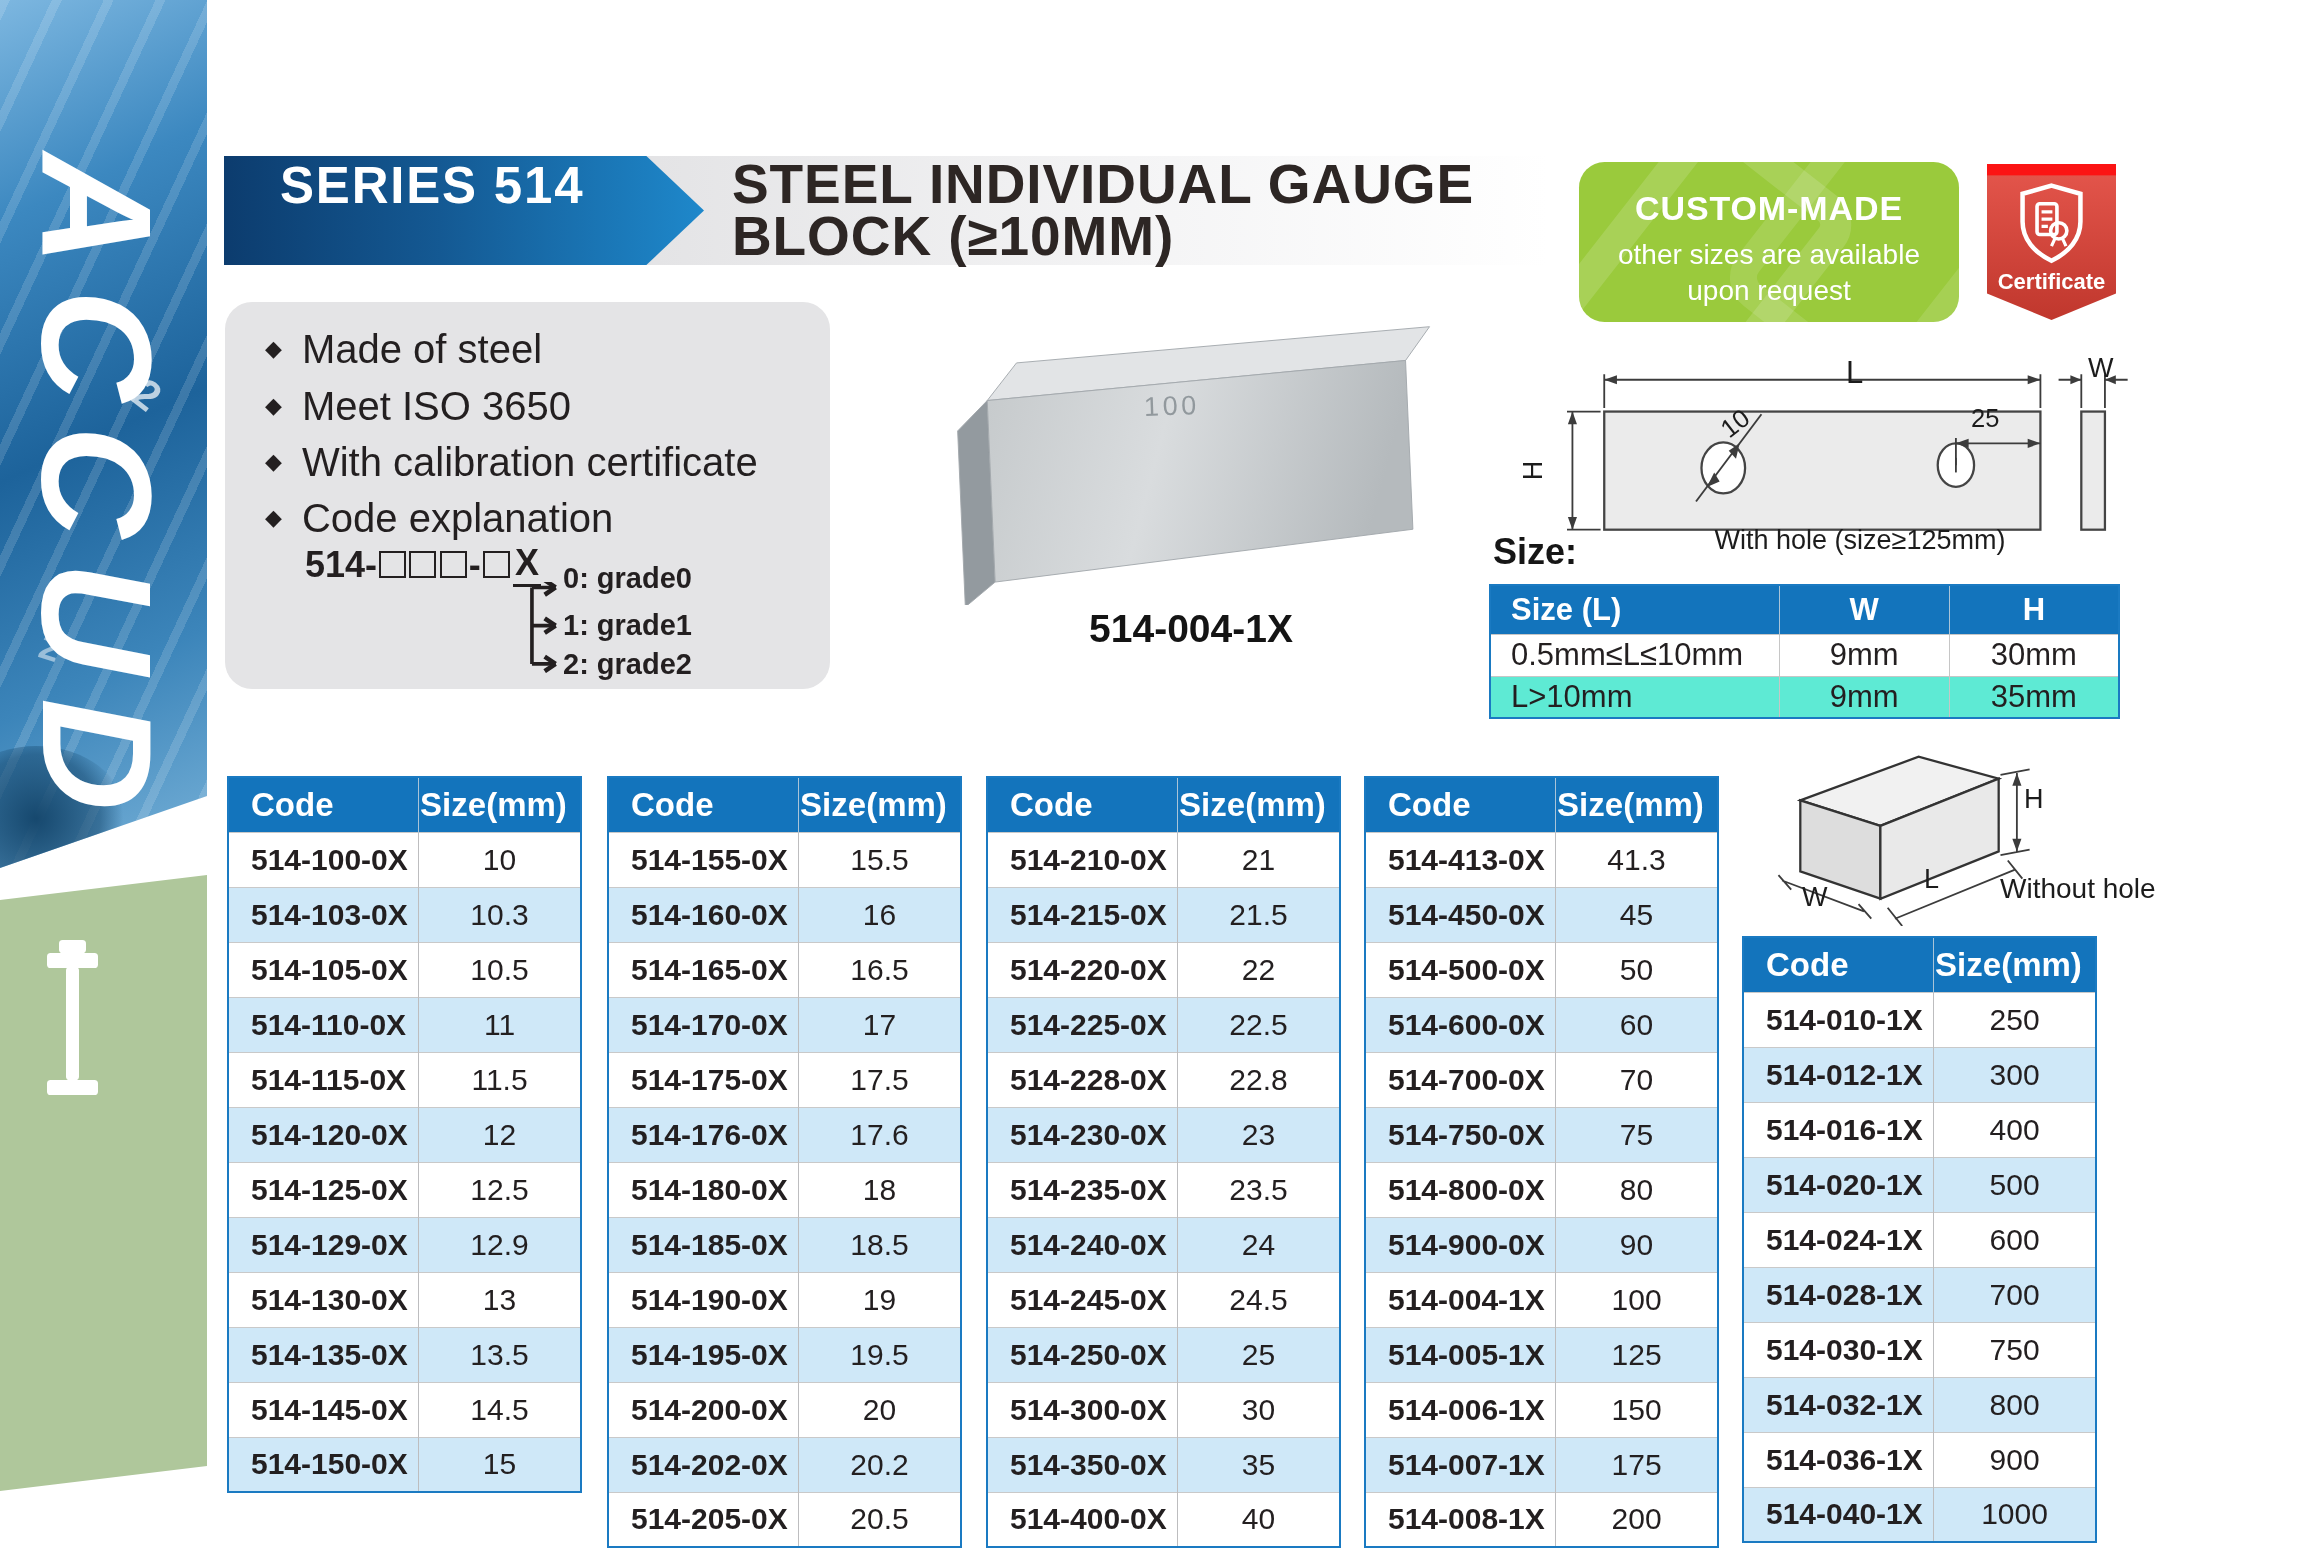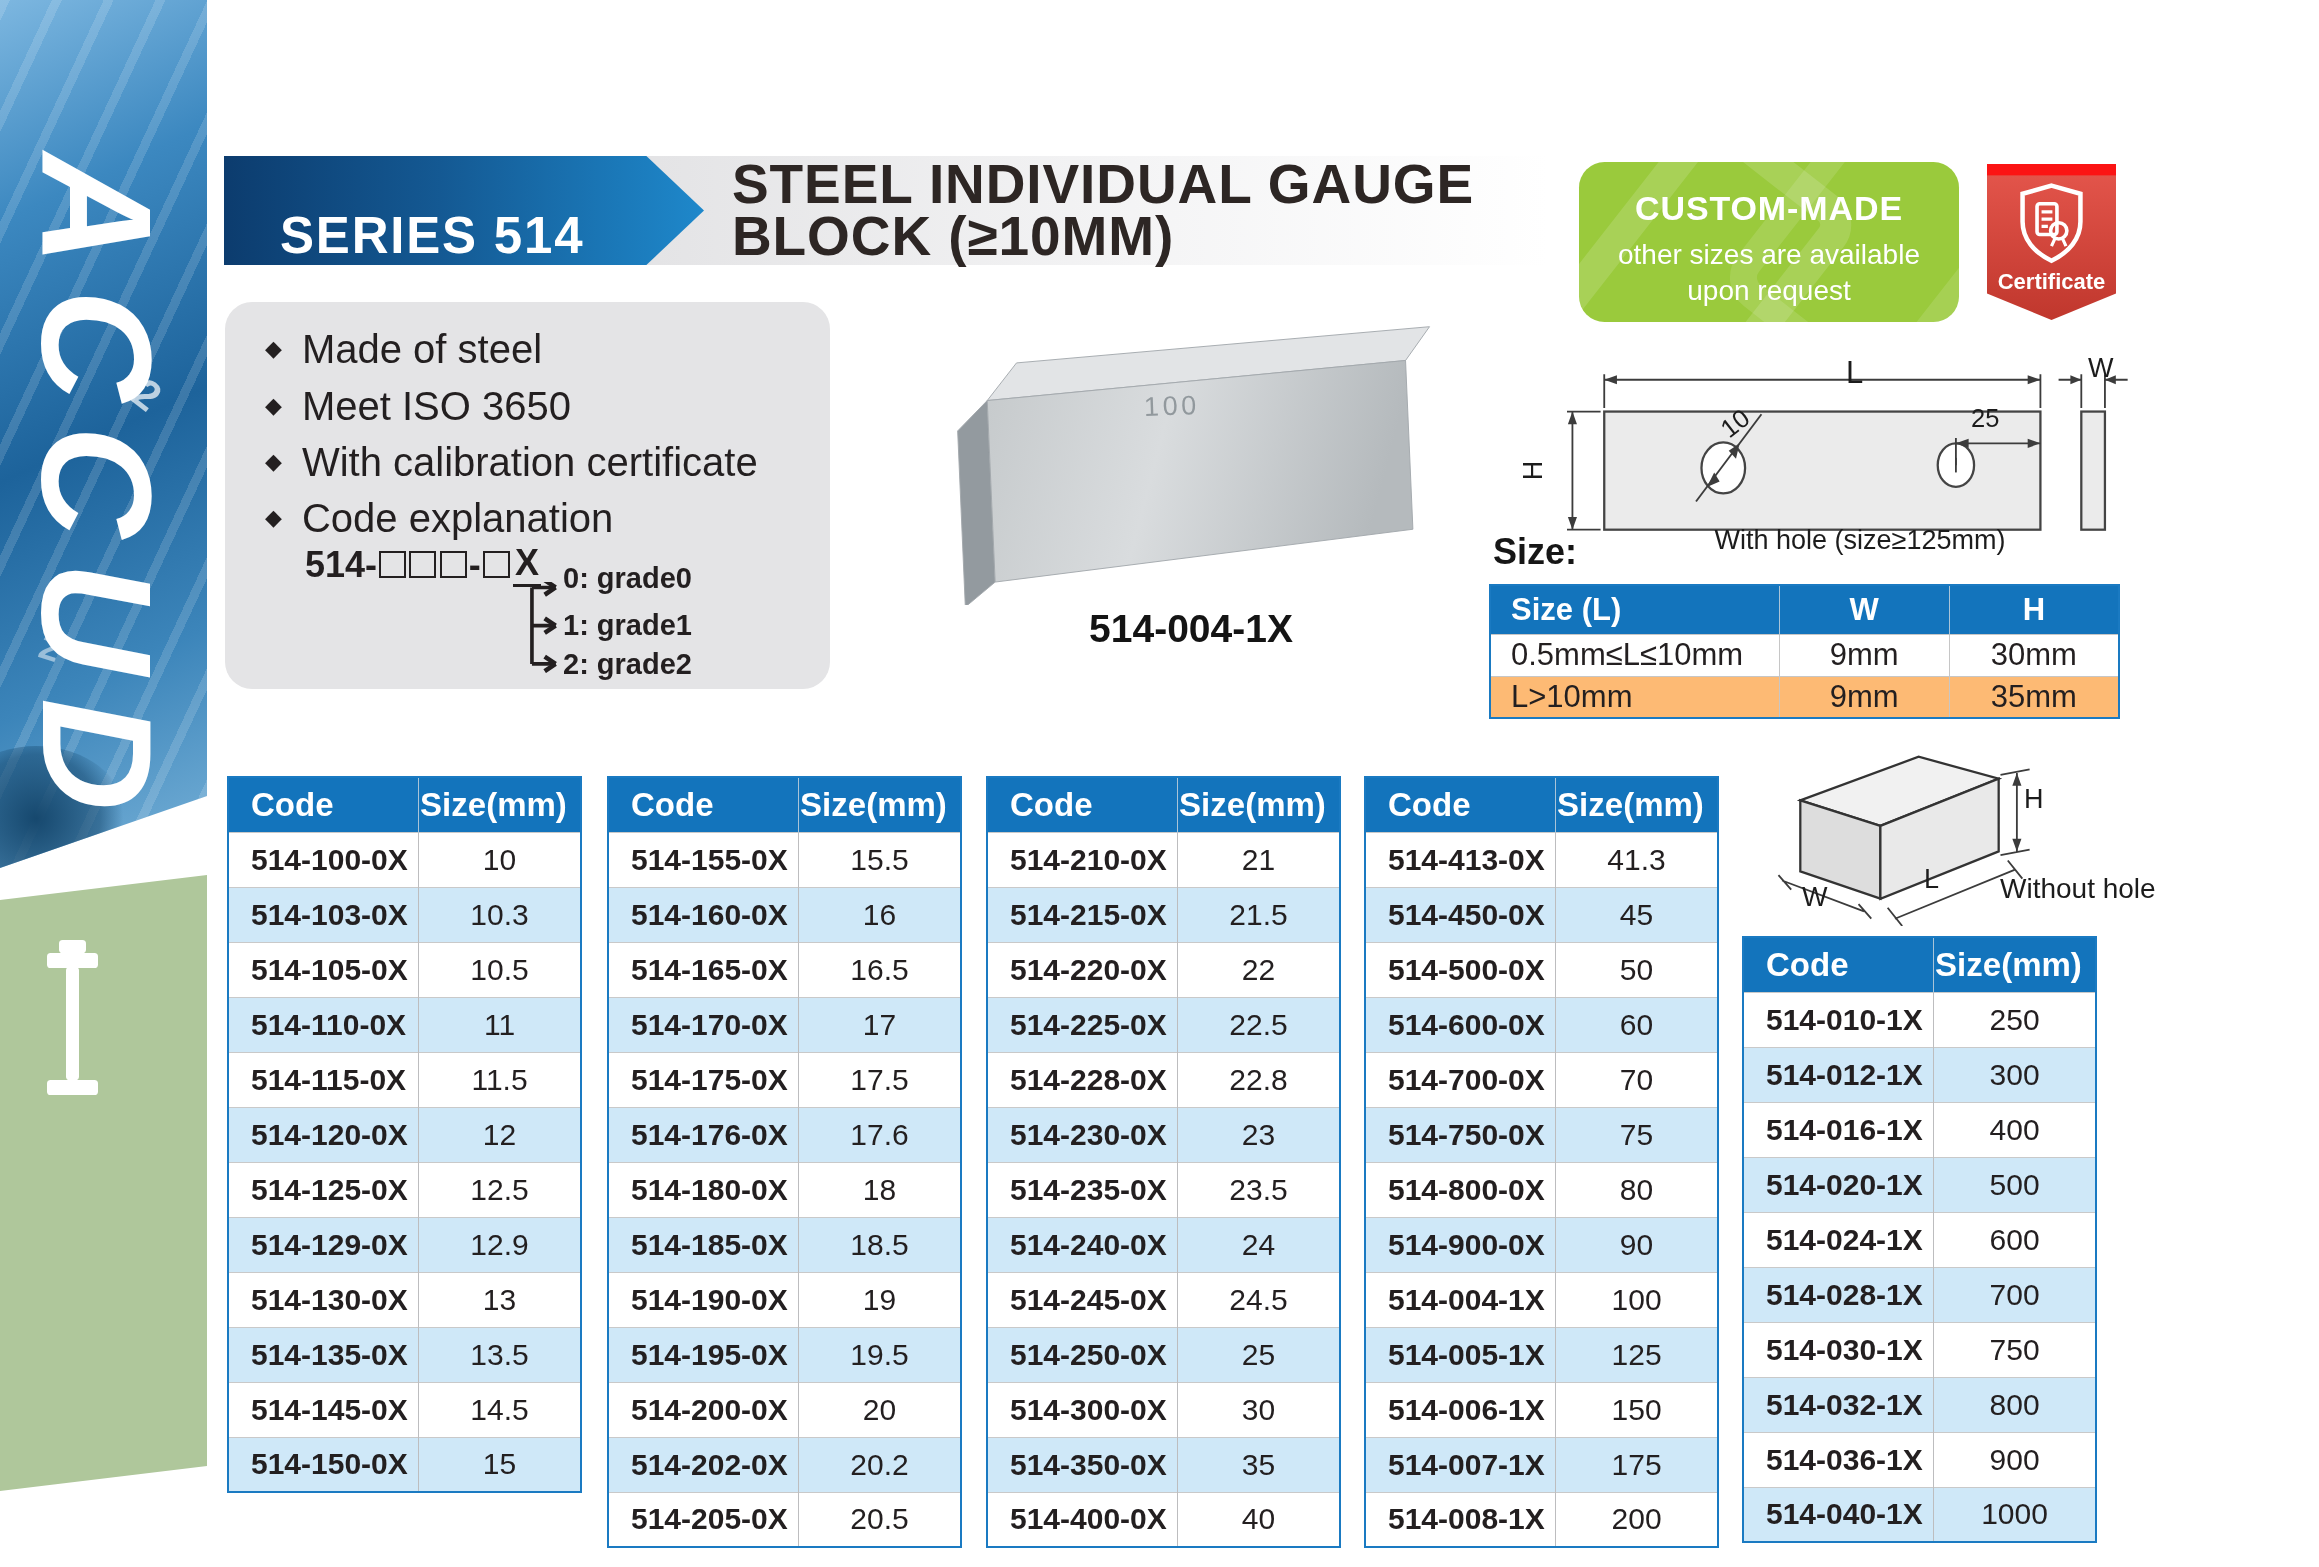--- a/index.html
+++ b/index.html
@@ -31,21 +31,21 @@
   .h-bar2{left:47px;top:1080px;width:51px;height:14.5px;}
 
   
   .title-strip{position:absolute;left:625px;top:156px;width:923px;height:109px;
     background:linear-gradient(90deg,#e3e3e5 0%,#f4f4f5 55%,#ffffff 100%);}
   .title-text{position:absolute;left:107px;top:1.8px;font-size:55px;line-height:52px;font-weight:bold;
     color:#2d2624;letter-spacing:0.9px;}
   .series-banner{position:absolute;left:224px;top:156px;width:480px;height:109px;
     background:linear-gradient(90deg,#0c3c6e 0%,#145993 45%,#1e88cb 100%);
     clip-path:polygon(0 0,88% 0,100% 50%,88% 100%,0 100%);
-    display:flex;align-items:flex-end;}
+    display:flex;align-items:flex-start;}
   .series-banner span{padding-left:56px;font-size:51px;font-weight:bold;color:#fff;letter-spacing:1.8px;}
 
   
   .custom-badge{position:absolute;left:1579px;top:162px;width:380px;height:160px;border-radius:25.5px;
     background:#9aca3c;overflow:hidden;text-align:center;color:#fff;}
   .custom-badge::before{content:'';position:absolute;left:18px;top:-36px;width:136px;height:236px;
     border:31px solid rgba(255,255,255,.14);border-radius:36px;transform:rotate(38deg);}
   .custom-badge::after{content:'';position:absolute;right:-27px;bottom:-55px;width:155px;height:218px;
     border:27px solid rgba(255,255,255,.12);border-radius:36px;transform:rotate(38deg);}
   .cb-title{position:relative;margin-top:27px;font-size:34px;font-weight:bold;letter-spacing:0.9px;}
@@ -98,21 +98,21 @@
   table{border-collapse:collapse;background:#fff;}
   .stable{position:absolute;left:1489px;top:584px;width:631px;table-layout:fixed;}
   .stable th{background:#1374bc;color:#fff;height:49px;font-size:31px;font-weight:bold;text-align:center;
     border-right:1.8px solid #a9c4d8;}
   .stable th:first-child{text-align:left;padding-left:20px;width:46%;}
   .stable th:last-child{border-right:none;}
   .stable td{height:42px;font-size:31px;text-align:center;border-top:1.8px solid #c6c6c6;
     border-right:1.8px solid #c6c6c6;}
   .stable td:first-child{text-align:left;padding-left:20px;}
   .stable td:last-child{border-right:none;}
-  .stable tbody tr:nth-child(2) td{background:#fdba74;}
+  .stable tbody tr:nth-child(2) td{background:#5eead4;}
   .stable{border:2.7px solid #1a7ac2;}
 
   .ctable{position:absolute;width:355px;table-layout:fixed;border:2.7px solid #1a7ac2;}
   .ctable th{background:#1374bc;color:#fff;height:55px;font-size:33px;font-weight:bold;text-align:left;
     border-right:1.8px solid #a9c4d8;}
   .ctable th:first-child{text-align:left;padding-left:22px;width:54%;border-right:1.8px solid #a9c4d8;}
   .ctable th:last-child{border-right:none;}
   .ctable td{height:55px;font-size:30px;border-top:1.8px solid #c9c9c9;border-right:1.8px solid #bdbdbf;}
   .ctable td:first-child{font-weight:bold;padding-left:22px;}
   .ctable td:last-child{text-align:center;border-right:none;}

